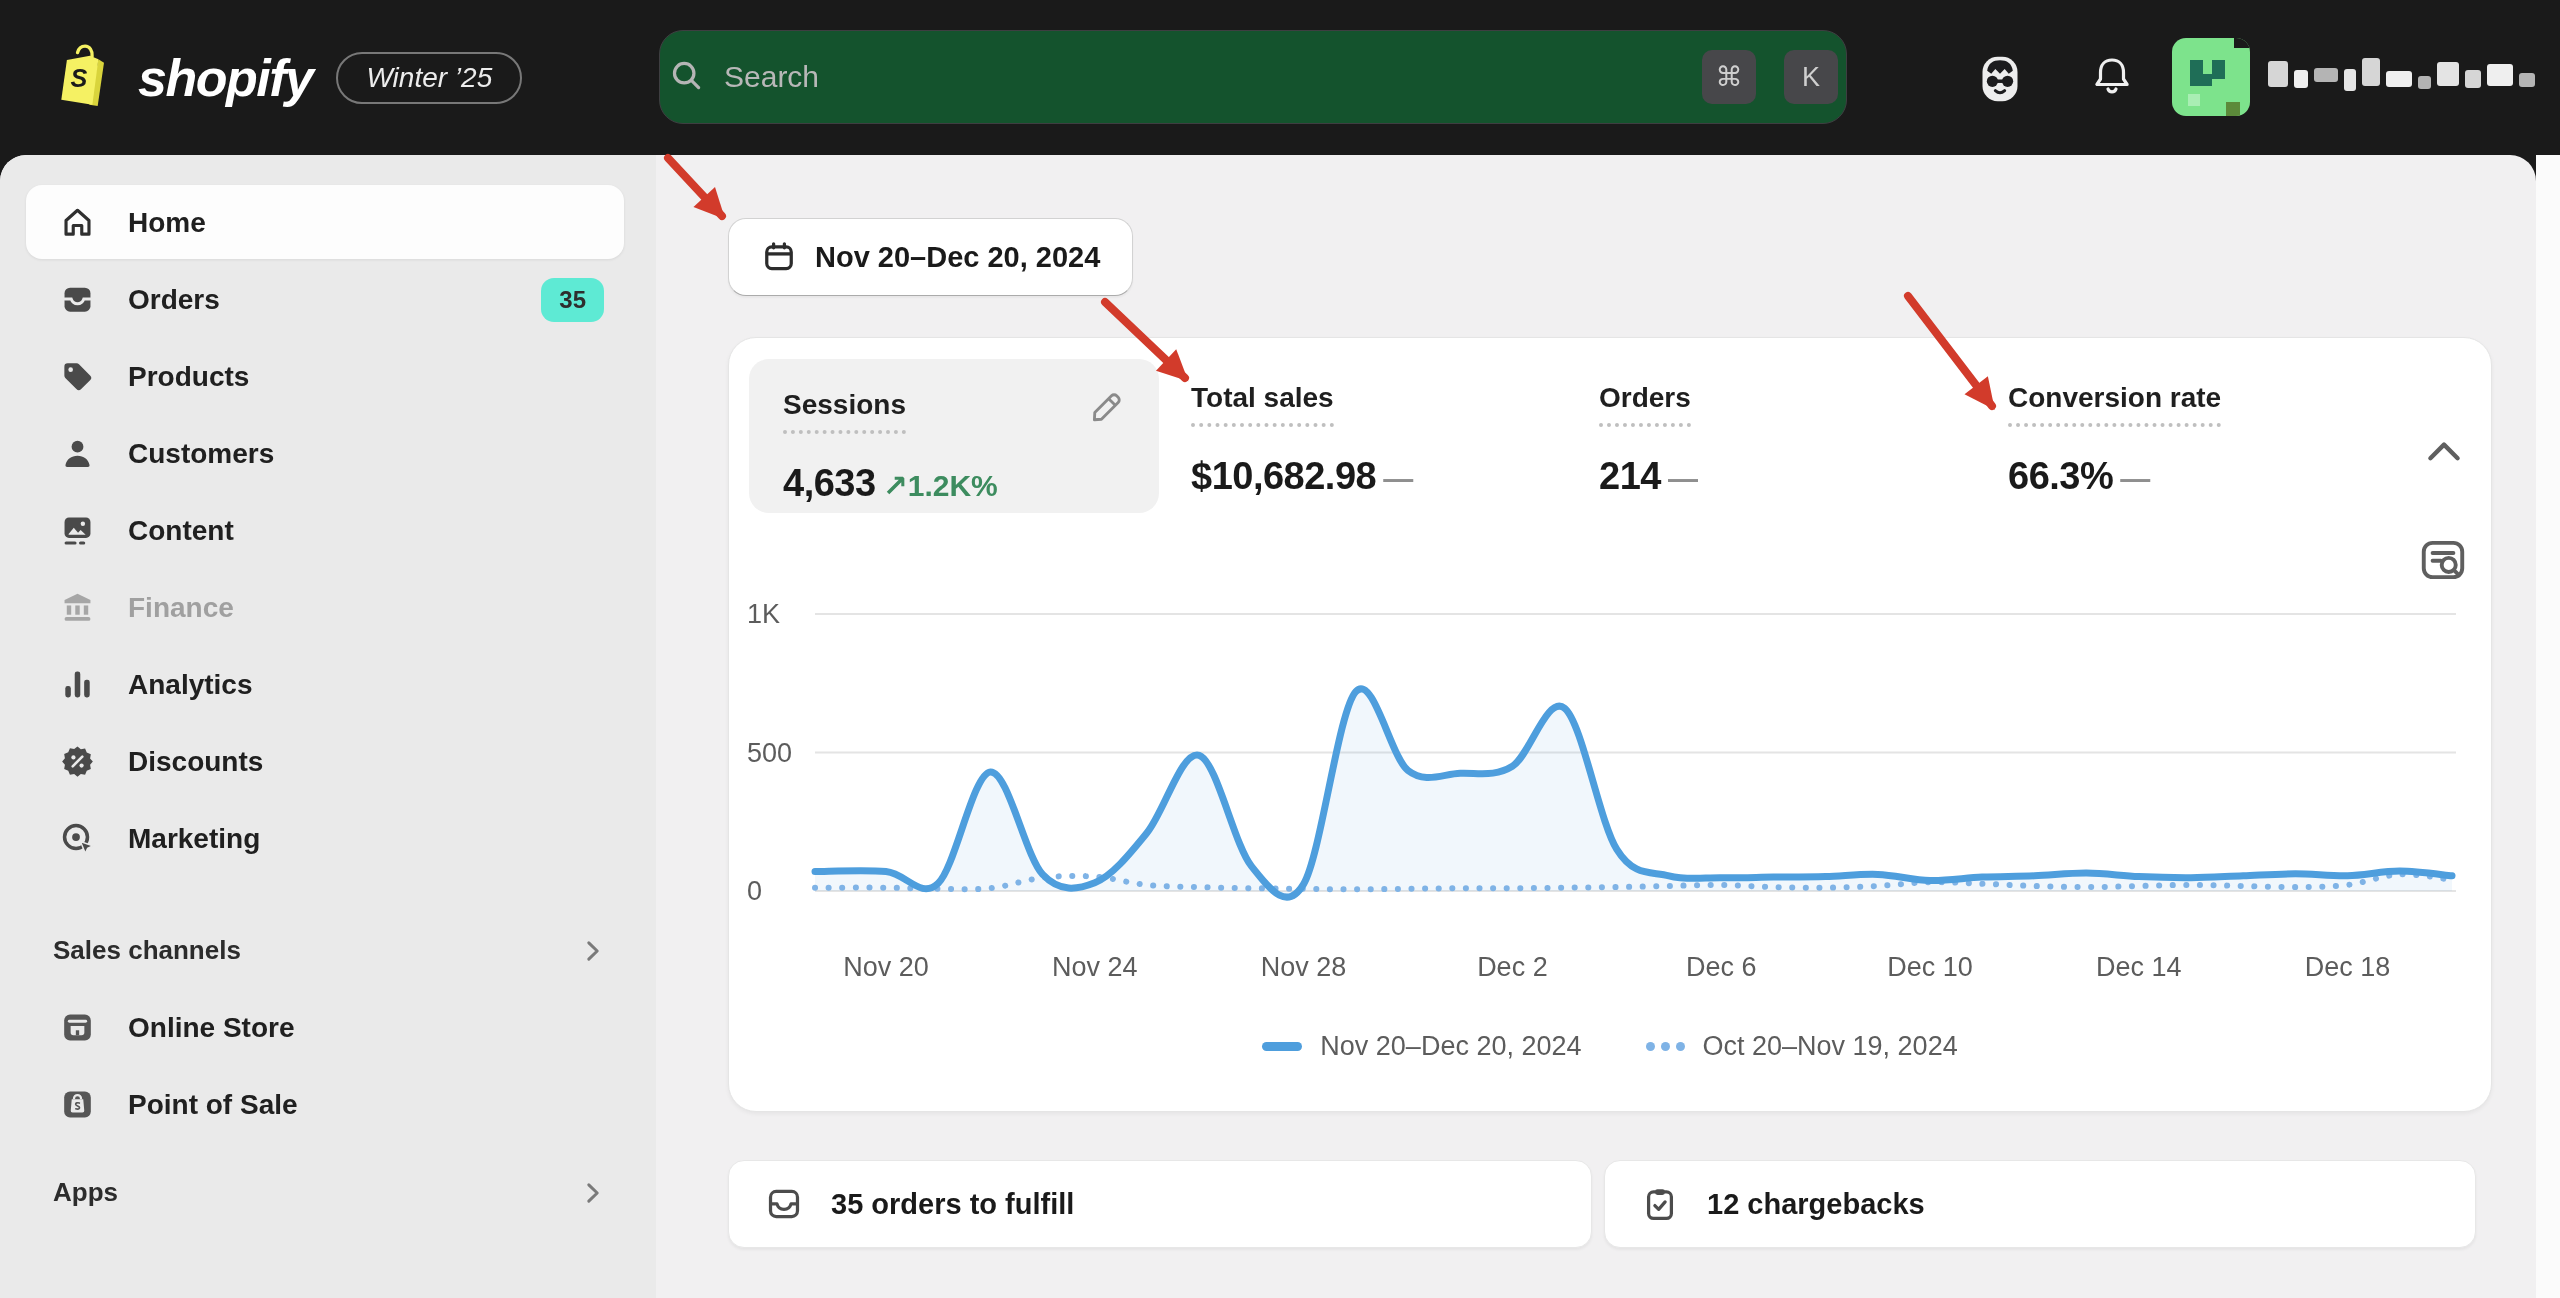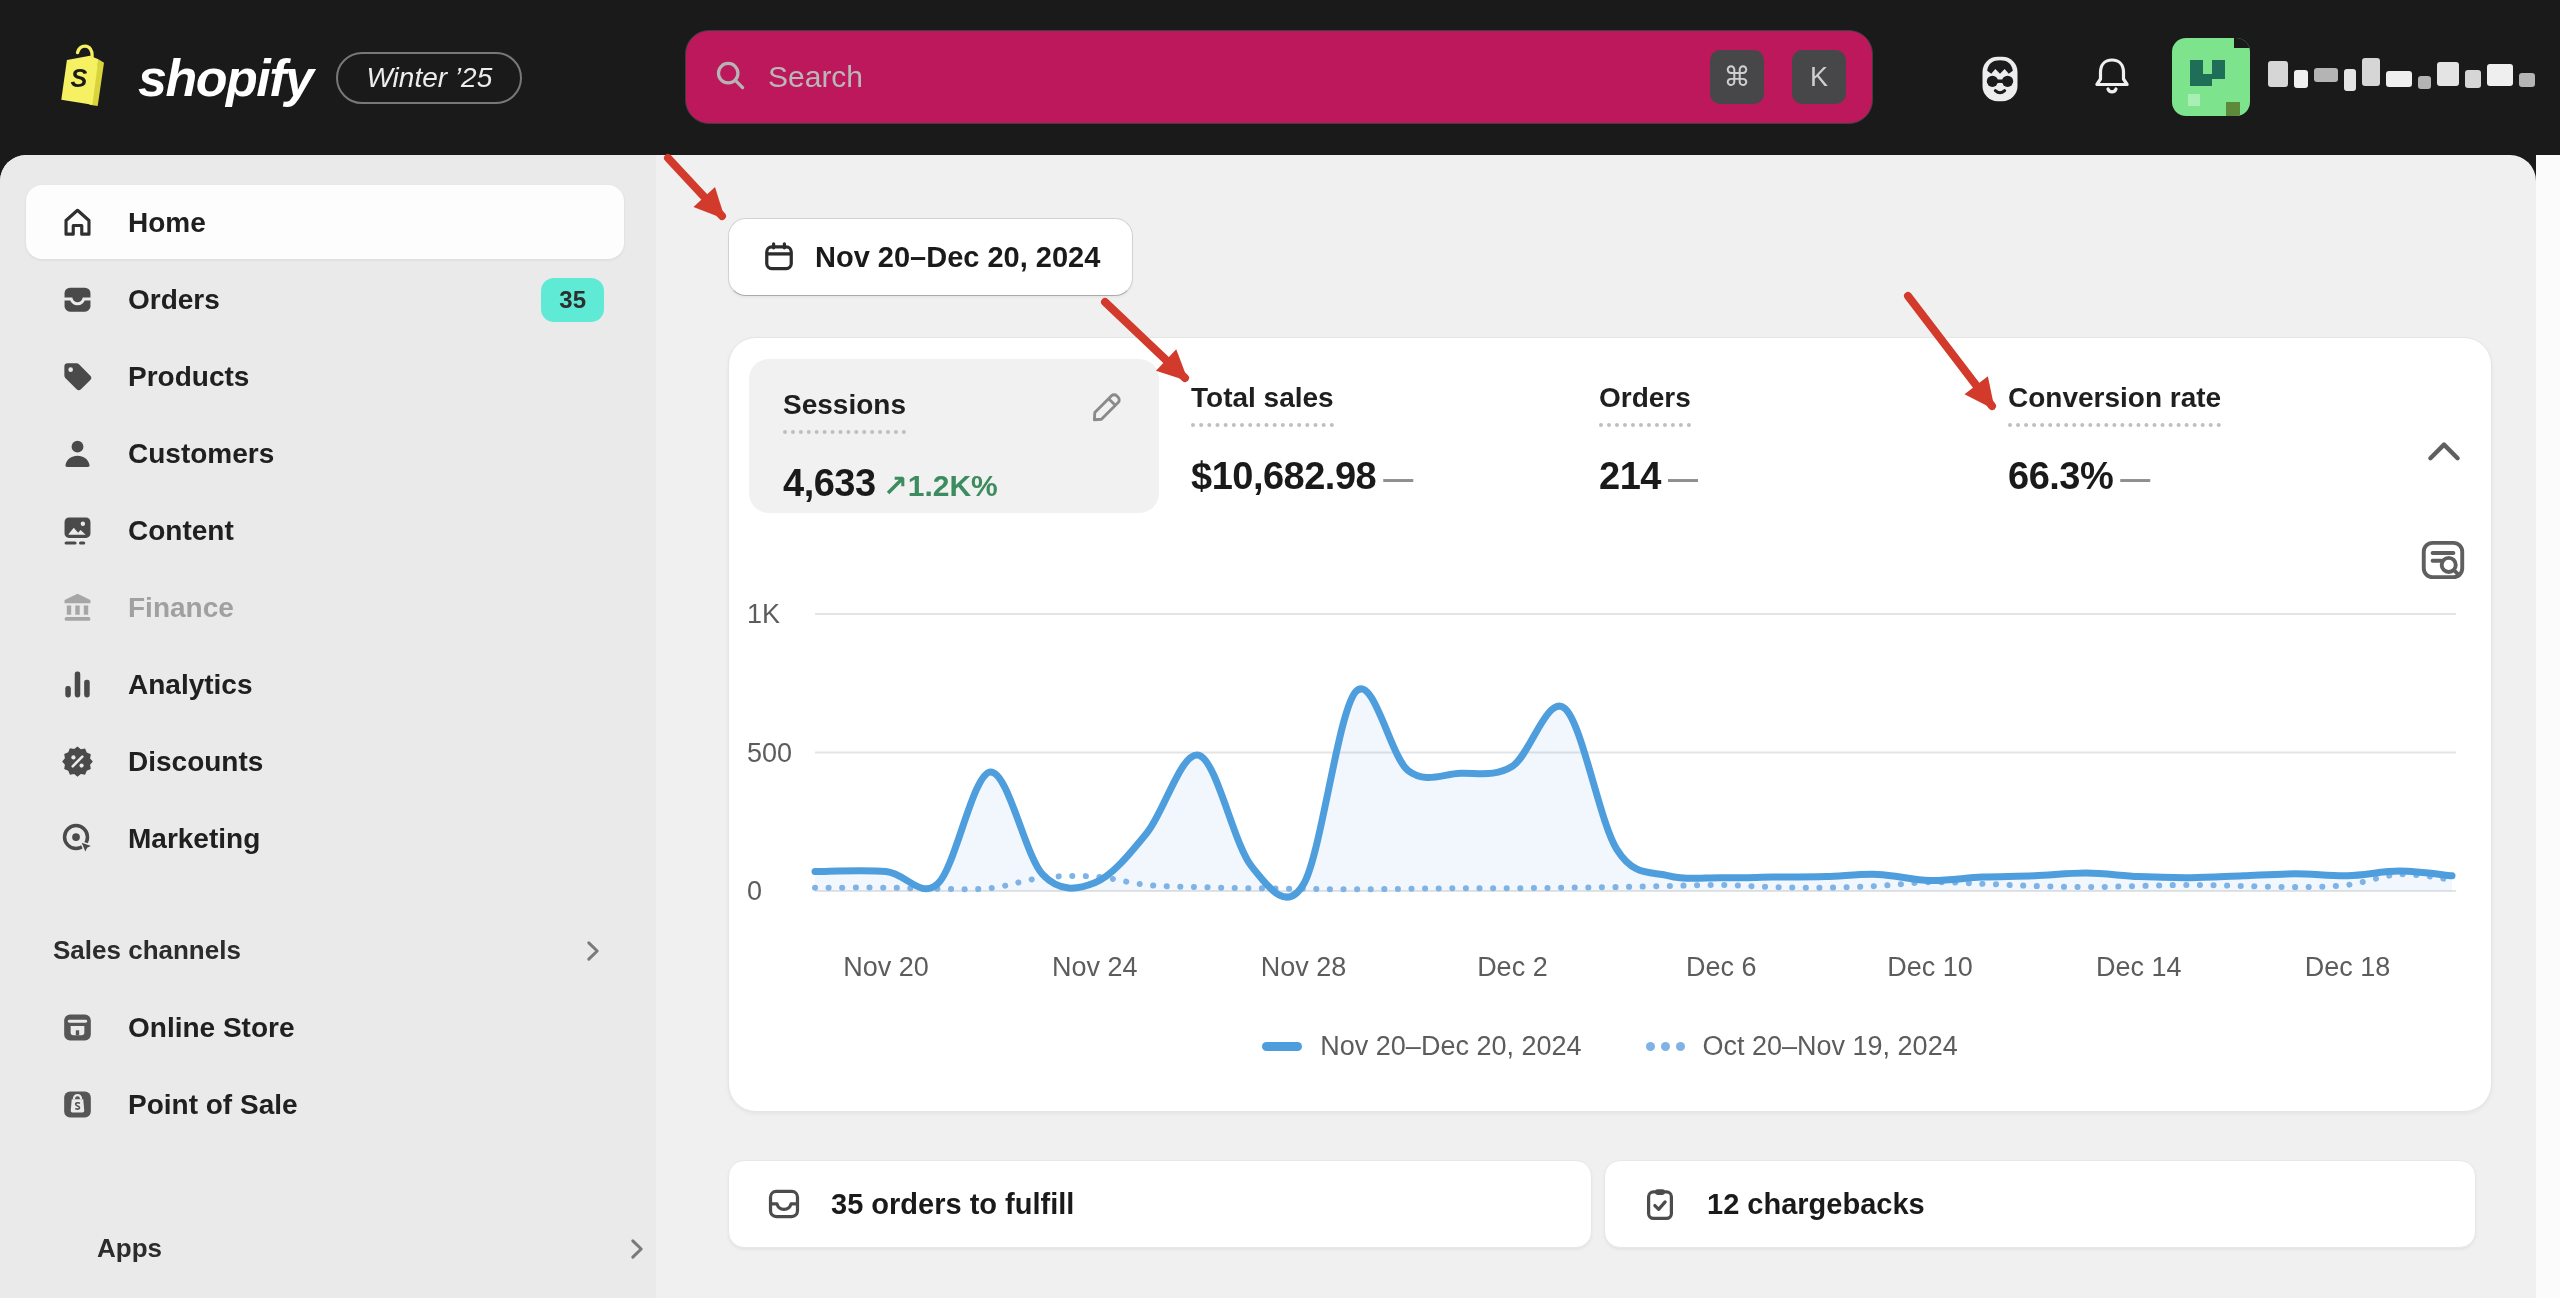--- a/index.html
+++ b/index.html
@@ -7,23 +7,23 @@
        background:#1a1a1a;font-family:"Liberation Sans","DejaVu Sans",sans-serif;
        -webkit-font-smoothing:antialiased;color:#1a1a1a}
   .abs{position:absolute}
 
   
   .topbar{position:absolute;left:0;top:0;width:2560px;height:155px;background:#1a1a1a}
   .logo-group{position:absolute;left:52px;top:0;height:155px;display:flex;align-items:center;gap:24px}
   .brand{color:#fff;font-size:52px;font-weight:800;font-style:italic;letter-spacing:-1.5px}
   .release-badge{border:2px solid #787878;border-radius:999px;padding:8px 28px;color:#ececec;
        font-size:28px;font-style:italic;font-weight:500}
-  .searchbox{position:absolute;left:685px;top:30px;width:1188px;height:94px;background:#be185d;
+  .searchbox{position:absolute;left:659px;top:30px;width:1188px;height:94px;background:#14532d;
        border:1px solid #3e3e41;border-radius:24px;display:flex;align-items:center;
-       padding:0 26px;box-sizing:border-box;gap:20px}
+       padding:0 8px;box-sizing:border-box;gap:20px}
   .search-ph{color:#b8b8b8;font-size:30px;flex:1}
   .keycap{min-width:54px;height:54px;background:#47474a;border-radius:10px;color:#cfcfcf;
        display:flex;align-items:center;justify-content:center;font-size:27px;margin-left:8px}
   .avatar{position:absolute;left:2172px;top:38px;width:78px;height:78px;background:#7de38c;
        border-radius:14px;overflow:hidden}
   .avatar i{position:absolute;display:block}
   .store-name{position:absolute;left:2268px;top:52px;height:50px;display:flex;align-items:center;gap:6px}
   .store-name i{display:block;border-radius:3px}
 
   
@@ -276,21 +276,21 @@
           <span class="nav-icon">
             <svg viewBox="0 0 20 20">
               <rect x="2.8" y="3" width="14.4" height="14" rx="3.2" fill="#565656"></rect>
               <path d="M8.1 7.2 v-.4 a1.9 1.9 0 0 1 3.8 0 v.4" fill="none" stroke="#eaeaea" stroke-width="1.2"></path>
               <path d="M6.9 7.2 h6.2 l.55 6 a1 1 0 0 1-1 1.1 H7.35 a1 1 0 0 1-1-1.1 Z" fill="#eaeaea"></path>
               <path d="M11 9.2 c-1-.4-2 0-2 .7 0 1 2.1.8 2.1 1.8 0 .7-1 1-2 .6" stroke="#565656" stroke-width=".9" fill="none" stroke-linecap="round"></path>
             </svg>
           </span>
           <span class="nav-label">Point of Sale</span>
         </div>
-        <div class="sec-head" style="top: 1055px; margin-left: 44px;">
+        <div class="sec-head" style="top: 999px;">
           <span class="sec-label">Apps</span>
           <span class="sec-chev"><svg viewBox="0 0 20 20">
               <path d="M7.2 4.6 l5.6 5.4 -5.6 5.4" fill="none" stroke="#7a7a7a" stroke-width="2" stroke-linecap="round" stroke-linejoin="round"></path>
             </svg></span>
         </div>
       </div>
   </div>
 
   <div class="pickers">
     <div class="btn">

